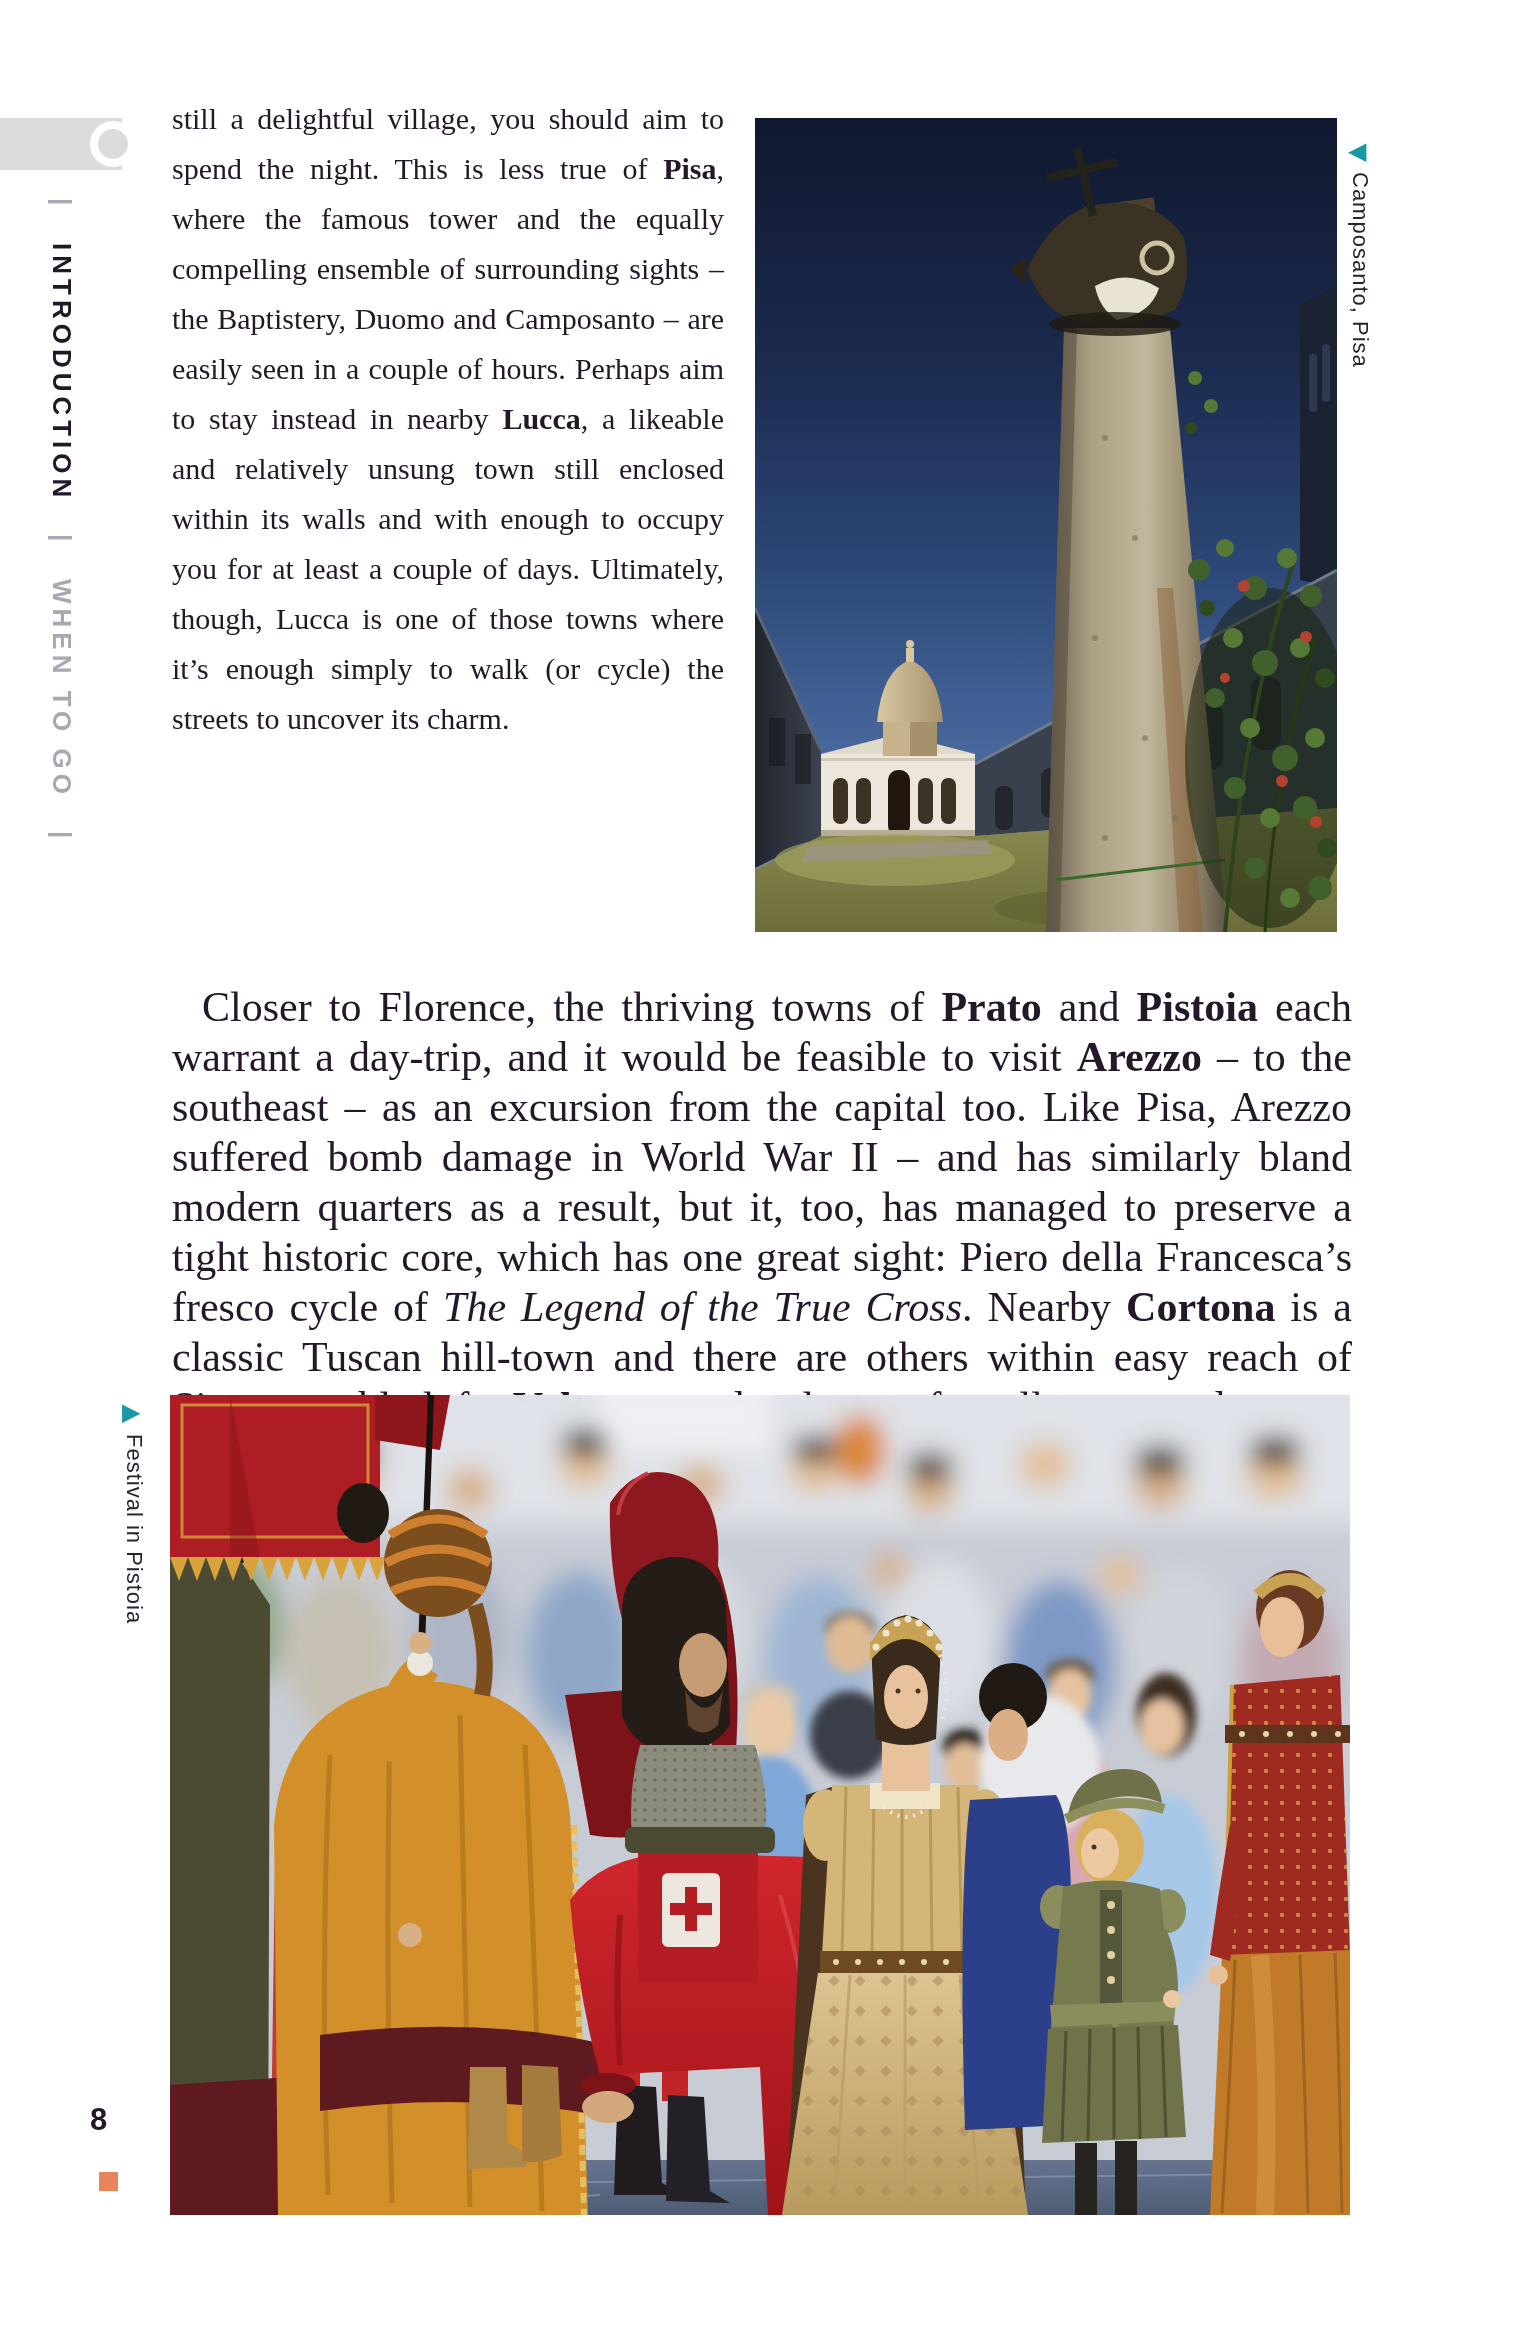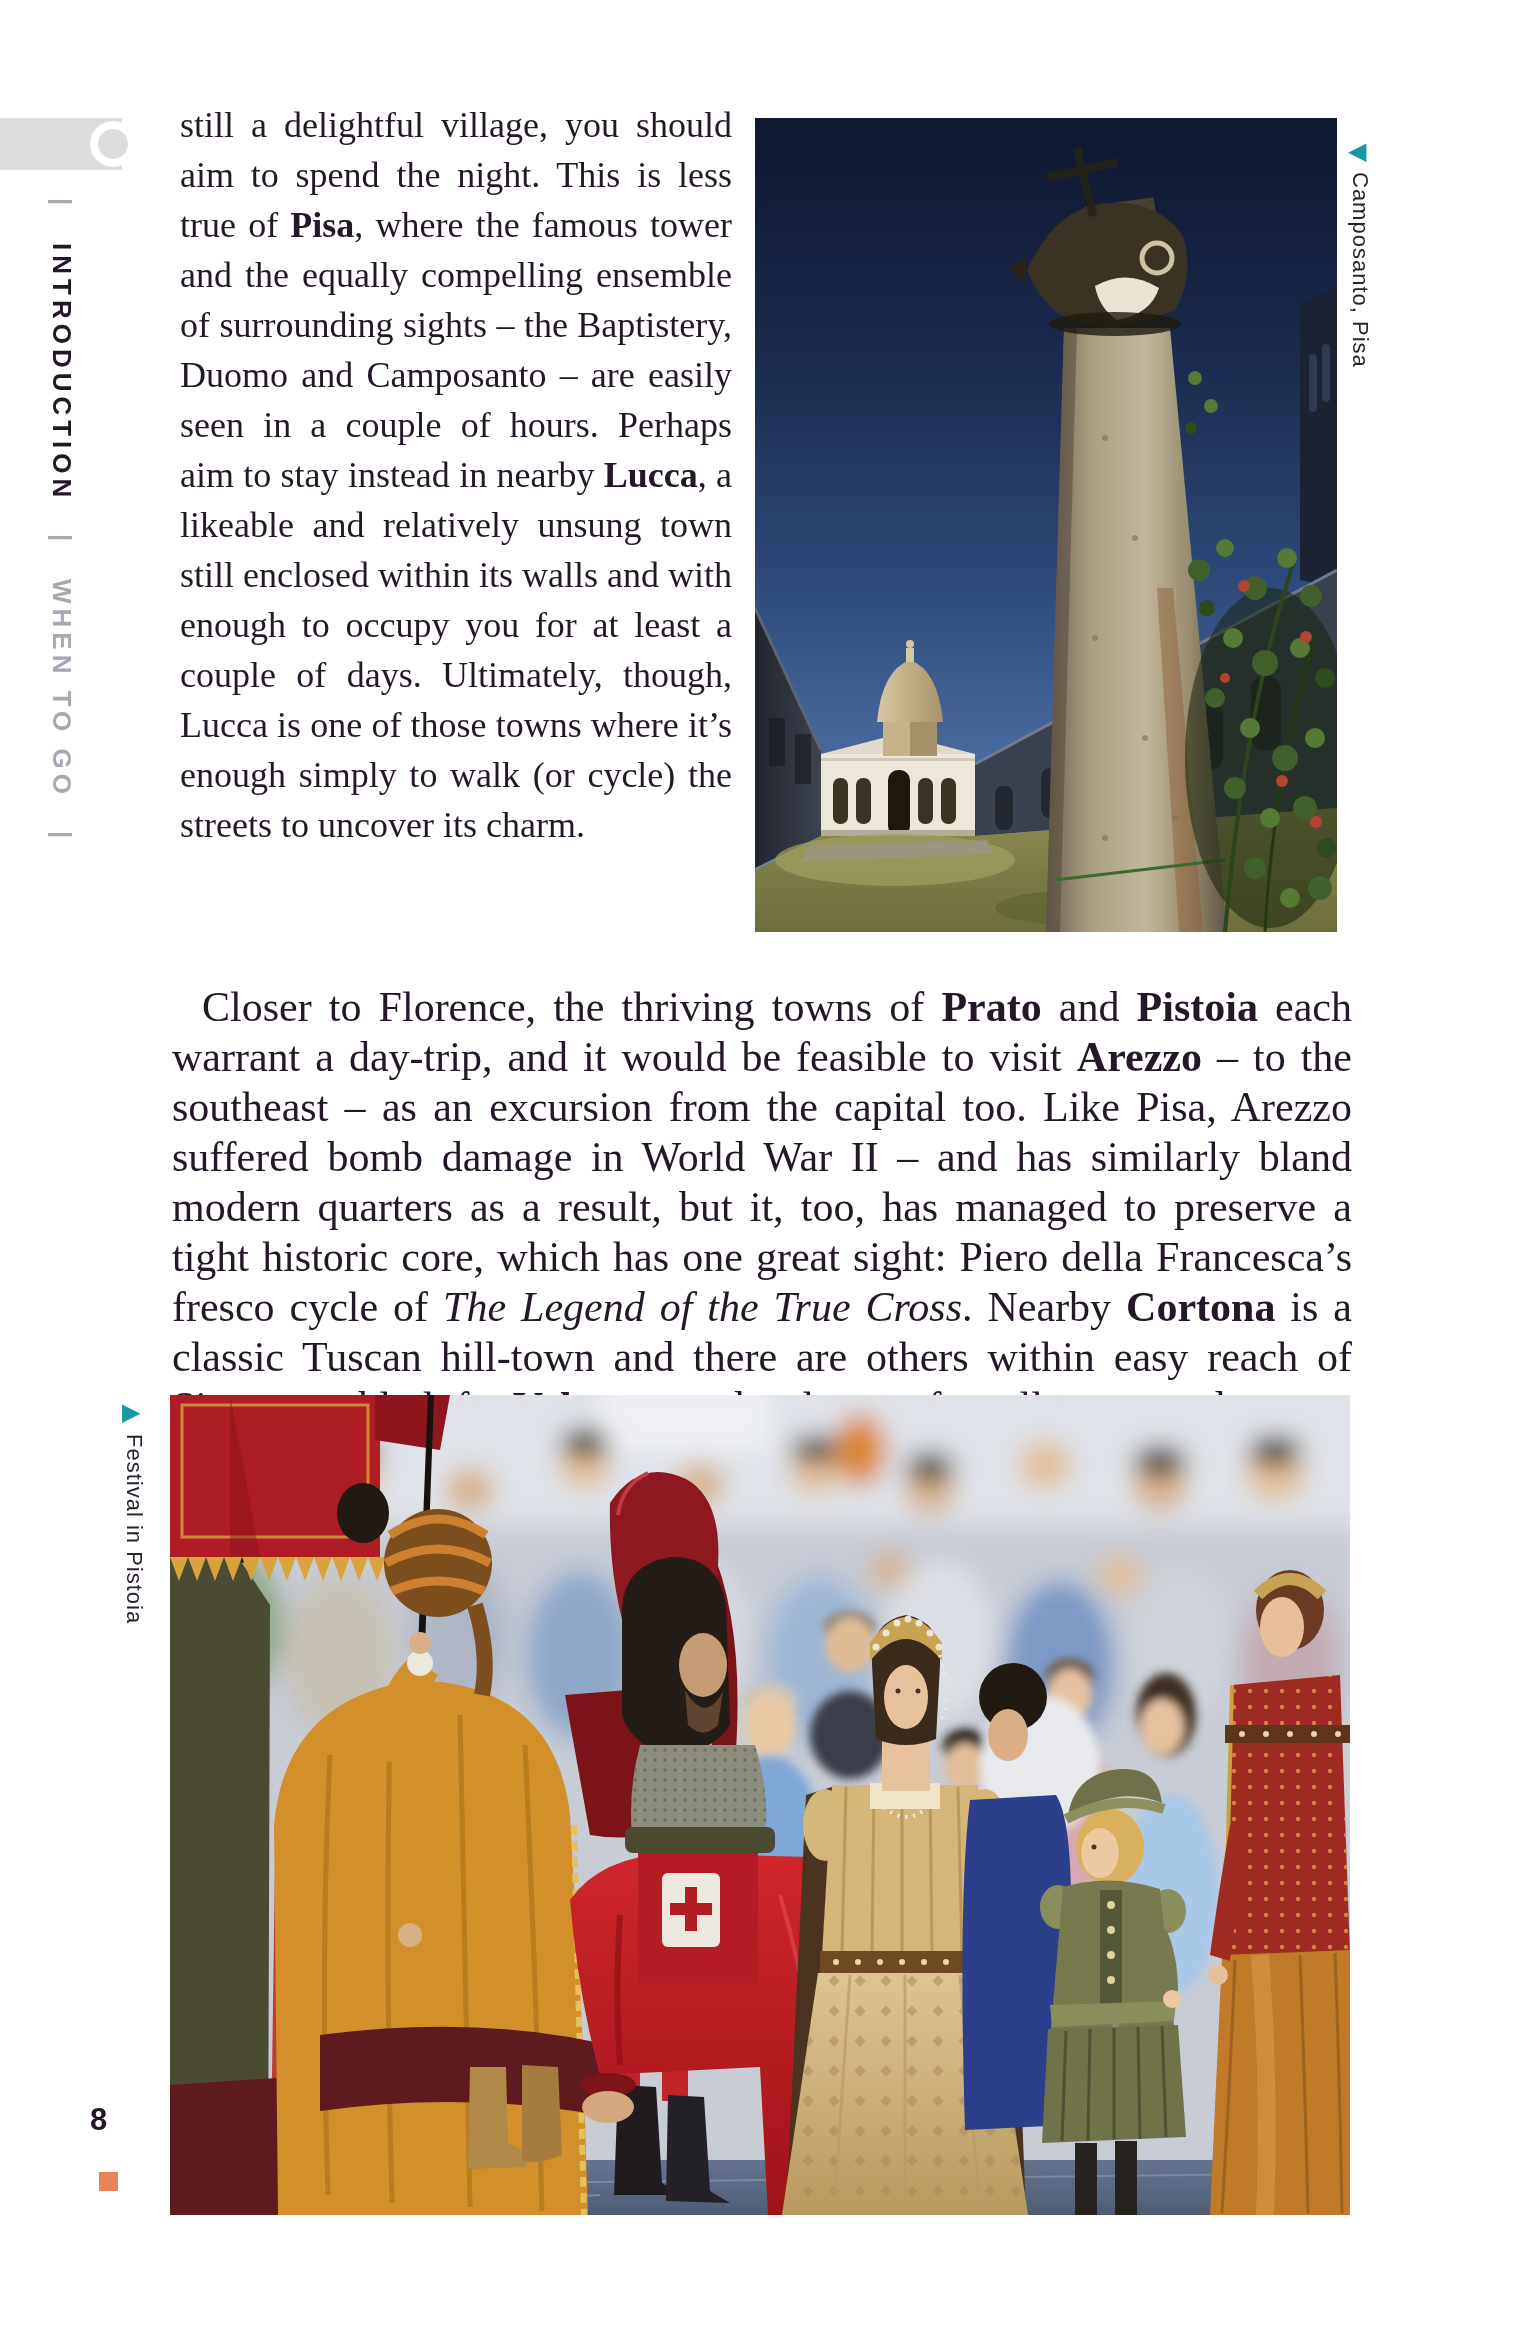--- a/index.html
+++ b/index.html
@@ -10,21 +10,21 @@
   .ring{position:absolute;left:90px;top:121px;width:46px;height:46px;border:8px solid #fff;
         border-radius:50%;background:#dcdcdc;box-sizing:border-box;}
   
   .sidebar{position:absolute;left:46px;top:188px;writing-mode:vertical-rl;text-orientation:mixed;
            font-family:"Liberation Sans",sans-serif;font-weight:bold;font-size:26px;
            letter-spacing:5px;white-space:nowrap;}
   .sidebar span{margin:10px 0;}
   .sb-dark{color:var(--ink,#241728);}
   .sb-gray{color:var(--muted,#a7a8b4);}
   
-  .coltext{position:absolute;left:180px;top:64px;width:552px;font-size:36px;line-height:50px;
+  .coltext{position:absolute;left:172px;top:64px;width:552px;font-size:30px;line-height:50px;
            text-align:justify;}
   .para2{position:absolute;left:172px;top:948px;width:1180px;font-size:42px;line-height:50px;
          text-align:justify;text-indent:30px;margin-top:34px;}
   
   .photo-top{position:absolute;left:755px;top:118px;width:582px;height:814px;}
   .photo-bottom{position:absolute;left:170px;top:1395px;width:1180px;height:820px;}
   .photo-top svg,.photo-bottom svg{width:100%;height:100%;display:block;}
   
   .vcap{position:absolute;writing-mode:vertical-rl;text-orientation:mixed;
         font-family:"Liberation Sans",sans-serif;font-size:22px;letter-spacing:1px;

